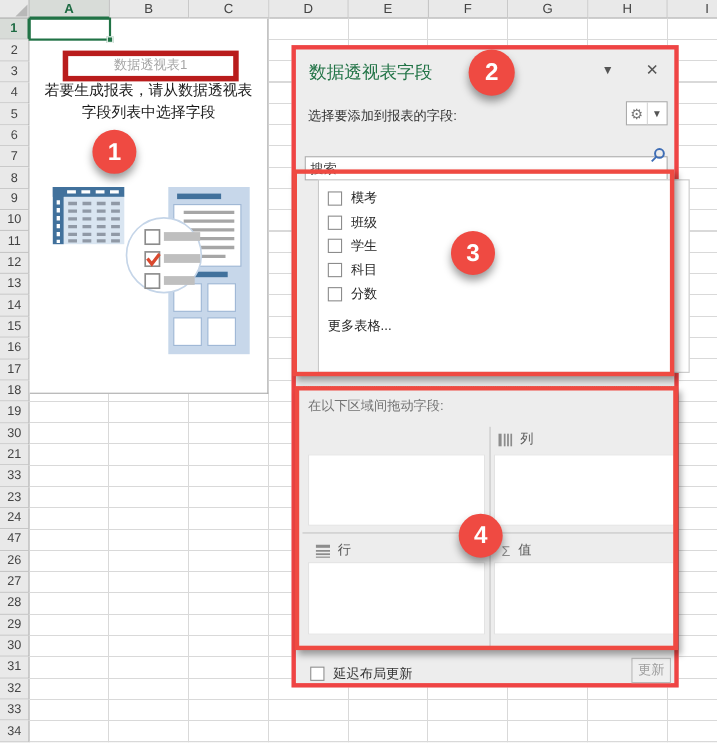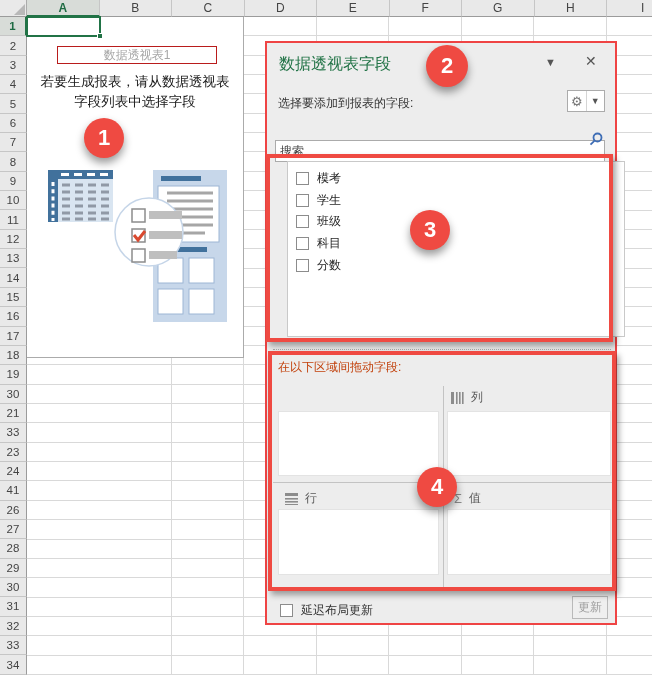--- a/index.html
+++ b/index.html
@@ -22,35 +22,35 @@
            display:flex; align-items:center; justify-content:center; }
   .row-h:first-child { background:#D8DCD8; color:#1E6B43; border-right:2px solid #217346; font-weight:bold; }
   .grid { position:absolute; left:27px; top:17px; width:625px; height:658px; background:#fff;
     background-image:
       repeating-linear-gradient(to right, transparent 0, transparent 71.5px, #D9D9D9 71.5px, #D9D9D9 72.5px),
       repeating-linear-gradient(to bottom, transparent 0, transparent 18.353px, #D9D9D9 18.353px, #D9D9D9 19.353px); }
 
   
   .placeholder { position:absolute; left:27px; top:17px; width:217px; height:341px; background:#fff;
                  border-right:1px solid #ABABAB; border-bottom:1px solid #ABABAB; }
-  .ph-box { position:absolute; left:30px; top:29px; width:160px; height:18px; border:1px solid #b91c1c;
+  .ph-box { position:absolute; left:30px; top:29px; width:160px; height:28px; border:5px solid #b91c1c;
             color:#A6A6A6; font-size:12px; text-align:center; line-height:16px; }
   .ph-text { position:absolute; left:9px; top:55px; width:198px; text-align:center;
              font-size:13.5px; line-height:20px; color:#1a1a1a; }
   .ph-art { position:absolute; left:18px; top:148px; }
 
   
   .selection { position:absolute; left:26px; top:16px; width:75px; height:21px;
                border:2px solid #217346; }
   .selection .handle { position:absolute; right:-4px; bottom:-4px; width:6px; height:6px;
                        background:#217346; border:1px solid #fff; }
 
   
   .pane { position:absolute; left:265px; top:41px; width:352px; height:584px;
-          background:#EDEDED; border:2px solid #ef4444; }
+          background:#EDEDED; border:4px solid #ef4444; }
   .pane-title { position:absolute; left:12px; top:11px; font-size:16px; color:#217346; }
   .pane-chevron { position:absolute; left:278px; top:13px; font-size:11px; color:#555; cursor:default; }
   .pane-close { position:absolute; left:318px; top:10px; font-size:14px; color:#555; }
   .pane-sub { position:absolute; left:11px; top:52px; font-size:12px; color:#333; }
   .gear-btn { position:absolute; left:300px; top:47px; width:38px; height:22px; background:#fff;
               border:1px solid #ABABAB; display:flex; align-items:center; }
   .gear-btn .gear { font-size:13px; color:#767676; margin-left:3px; }
   .gear-btn .sep { width:1px; height:20px; background:#D5D5D5; margin-left:3px; }
   .gear-btn .dd { font-size:9px; color:#555; margin-left:4px; }
   .search { position:absolute; left:8px; top:85px; width:330px; height:22px; border:1px solid #ABABAB;
@@ -58,21 +58,21 @@
   .search::placeholder { color:#3f3f3f; opacity:1; }
   .search-glyph { position:absolute; left:322px; top:89px; }
 
   .field-list { position:absolute; left:20px; top:118px; width:338px; height:176px; background:#fff;
                 border:1px solid #C9C9C9; padding:6px 0 0 8px; }
   .field-item { height:21.6px; display:flex; align-items:center; font-size:12px; color:#262626; }
   .cb { display:inline-block; width:13px; height:13px; background:#fff; border:1px solid #8C8C8C; margin-right:8px; }
   .more { margin-top:10px; font-size:12px; color:#262626; }
 
   .splitter { position:absolute; left:6px; top:306px; width:338px; border-top:1px dotted #ABABAB; }
-  .drag-hint { position:absolute; left:11px; top:316px; font-size:12px; color:#c2410c; }
+  .drag-hint { position:absolute; left:11px; top:316px; font-size:12px; color:#737373; }
 
   .q-label { position:absolute; font-size:12px; color:#595959; display:flex; align-items:center; gap:7px; }
   .q-box { position:absolute; background:#fff; border:1px solid #E3E3E3; }
   .vdiv { position:absolute; left:176px; top:343px; width:1px; height:201px; background:#C3C3C3; }
   .hdiv { position:absolute; left:6px; top:439px; width:339px; height:1px; background:#C3C3C3; }
 
   .defer { position:absolute; left:13px; top:559px; display:flex; align-items:center; font-size:12px; color:#333; }
   .update { position:absolute; left:305px; top:553px; width:36px; height:23px; background:#EFEFEF;
             border:1px solid #B9B9B9; color:#9E9E9E; font-size:12px; font-family:inherit; }
 
@@ -125,21 +125,21 @@
       <div class="row-h">15</div>
       <div class="row-h">16</div>
       <div class="row-h">17</div>
       <div class="row-h">18</div>
       <div class="row-h">19</div>
       <div class="row-h">30</div>
       <div class="row-h">21</div>
       <div class="row-h">33</div>
       <div class="row-h">23</div>
       <div class="row-h">24</div>
-      <div class="row-h">41</div>
+      <div class="row-h">47</div>
       <div class="row-h">26</div>
       <div class="row-h">27</div>
       <div class="row-h">28</div>
       <div class="row-h">29</div>
       <div class="row-h">30</div>
       <div class="row-h">31</div>
       <div class="row-h">32</div>
       <div class="row-h">33</div>
       <div class="row-h">34</div>
     </div>
@@ -220,34 +220,35 @@
       <line x1="5.6" y1="8.6" x2="1.5" y2="12.7" stroke="#3E6DB5" stroke-width="1.8"></line>
     </svg>
 
     <div class="field-list">
       <div class="field-item">
           <span class="cb"></span>
           <span>模考</span>
         </div>
       <div class="field-item">
           <span class="cb"></span>
+          <span>班级</span>
+        </div>
+      <div class="field-item">
+          <span class="cb"></span>
           <span>学生</span>
         </div>
       <div class="field-item">
           <span class="cb"></span>
-          <span>班级</span>
-        </div>
-      <div class="field-item">
-          <span class="cb"></span>
           <span>科目</span>
         </div>
       <div class="field-item">
           <span class="cb"></span>
           <span>分数</span>
         </div>
+      <div class="more">更多表格...</div>
     </div>
 
     <div class="splitter"></div>
     <div class="drag-hint">在以下区域间拖动字段:</div>
 
     <div class="q-label" style="left:18px; top:346px;margin-top:48px;">
       <svg width="12" height="12" viewBox="0 0 12 12">
           <path d="M0.5 1 h11 l-4.2 5 v5 l-2.6 -1.6 v-3.4 z" fill="#8C8C8C"></path>
         </svg>
       <span>筛选</span>

